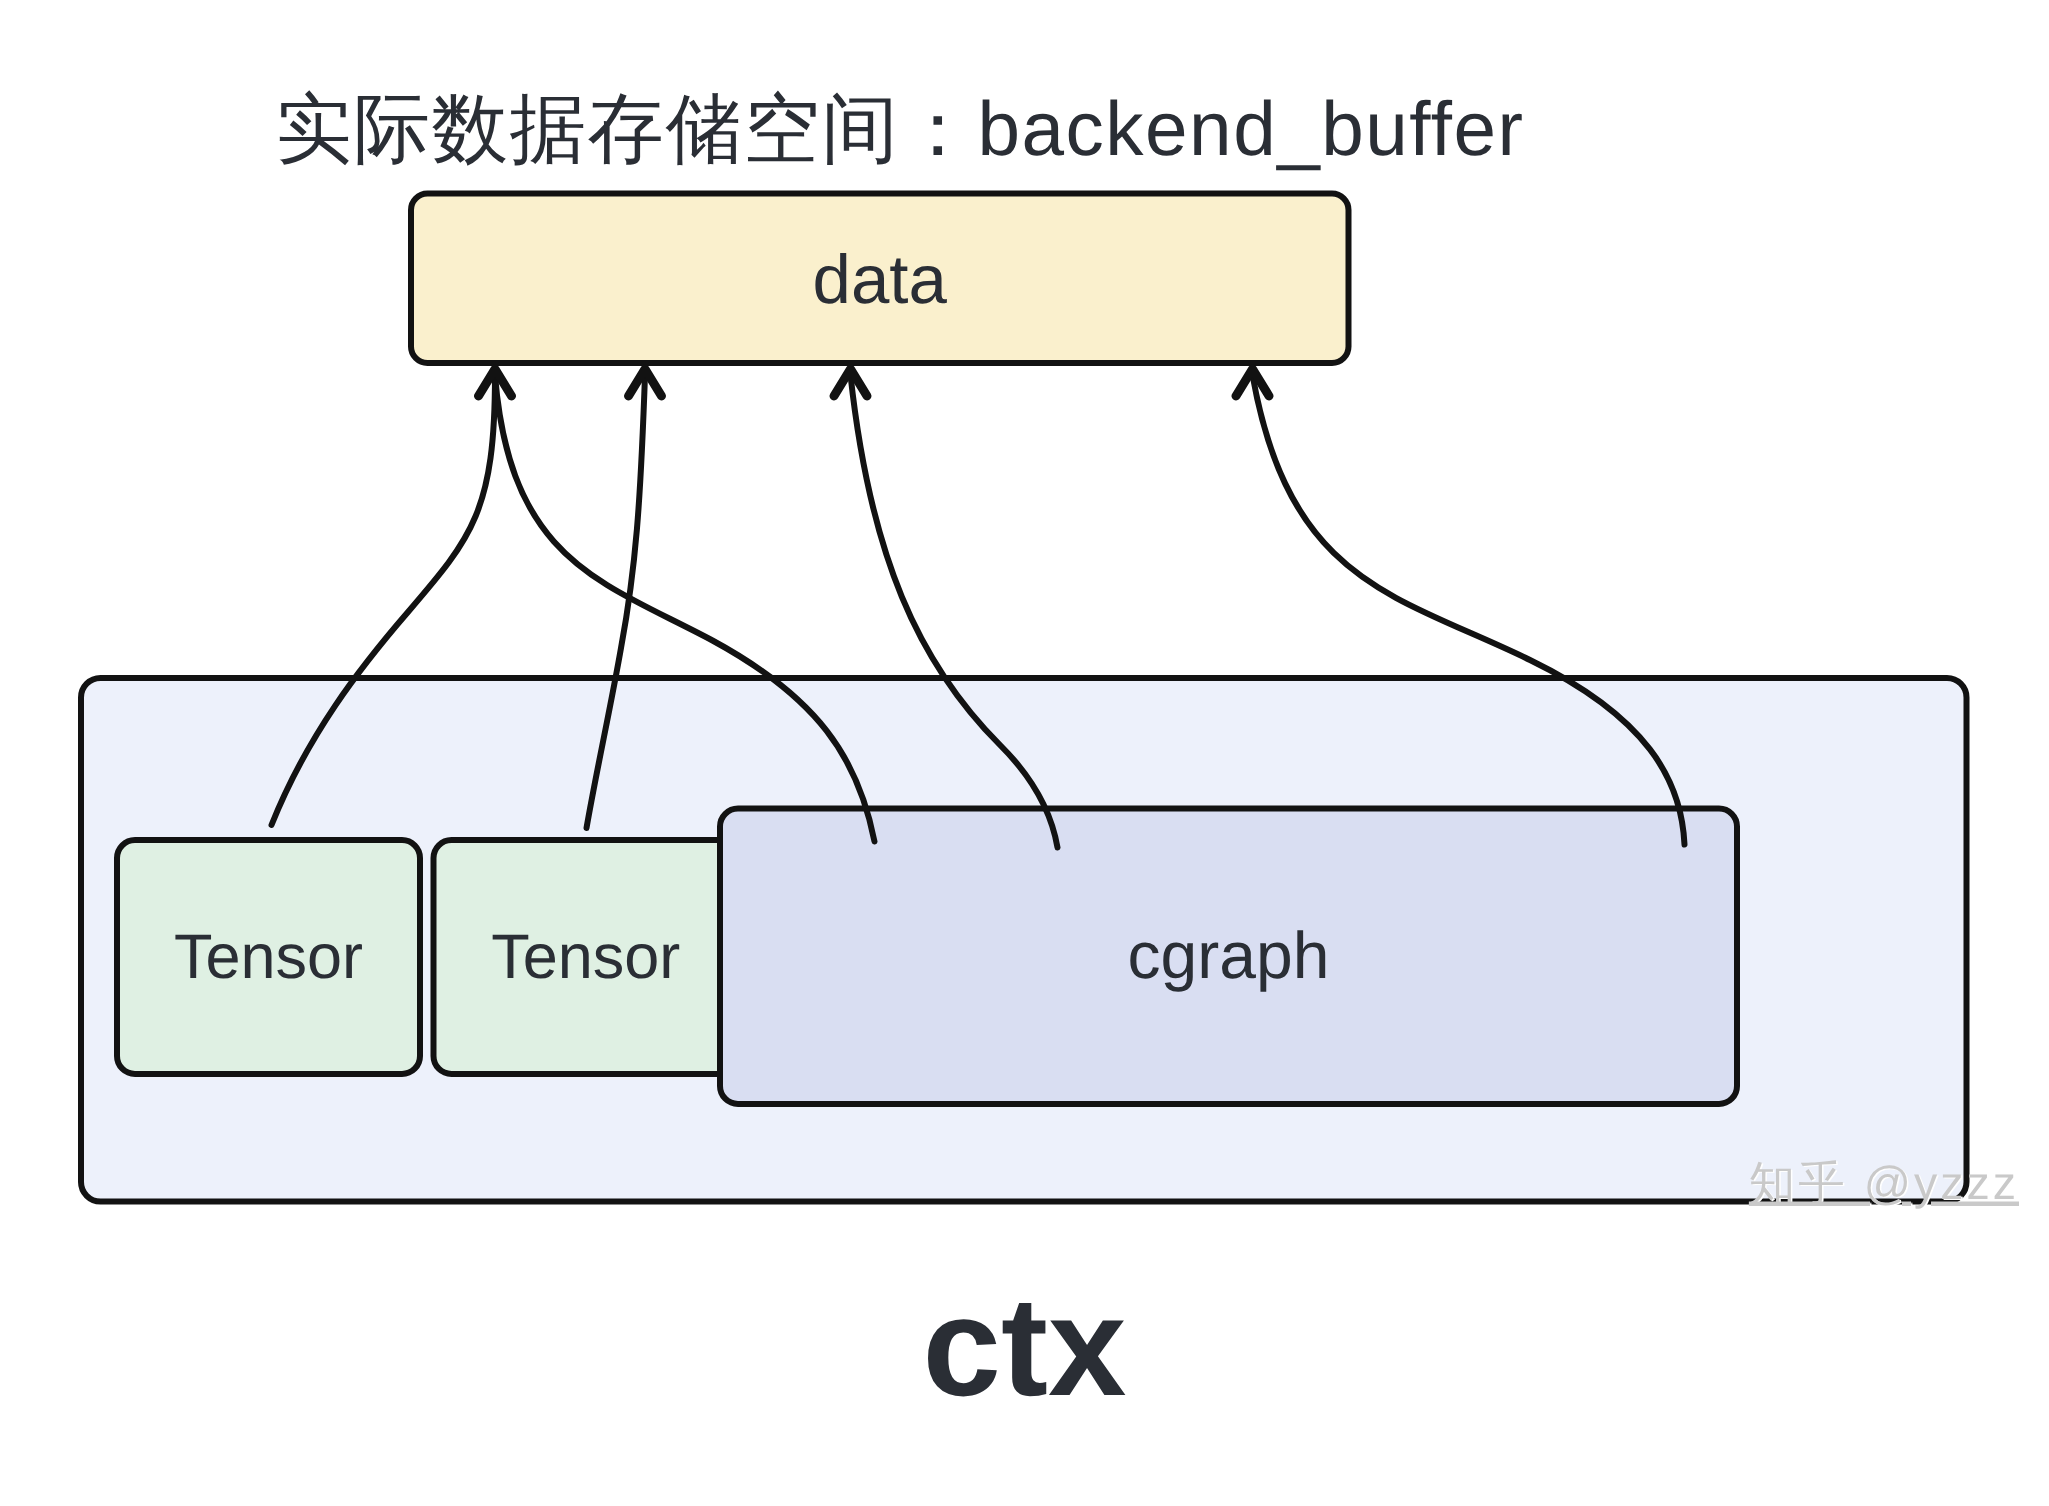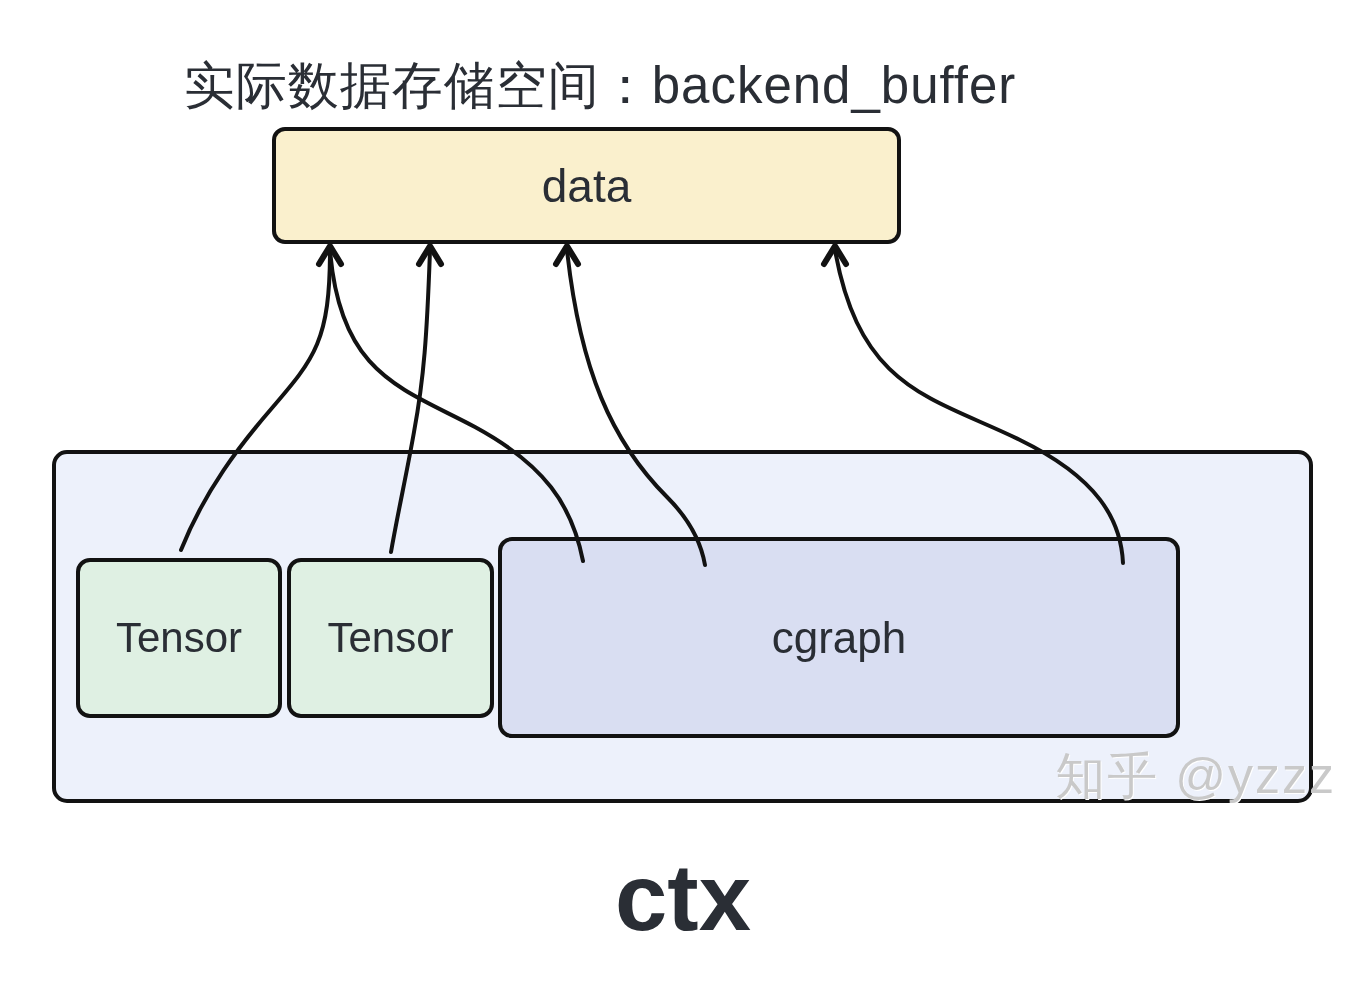--- a/index.html
+++ b/index.html
@@ -48,40 +48,41 @@
     border-radius: 14px;
     font-size: 42px;
   }
   .box-tensor2 {
     left: 287px; top: 558px; width: 207px; height: 160px;
     background: var(--tensor-fill, #dff0e3);
     border-radius: 14px;
     font-size: 42px;
   }
   .box-cgraph {
-    left: 498px; top: 537px; width: 682px; height: 201px;
+    left: 478px; top: 537px; width: 682px; height: 201px;
     background: var(--cgraph-fill, #d9def2);
     border-radius: 14px;
     font-size: 44px;
   }
   .ctx-label {
     position: absolute;
     left: 0; top: 844px; width: 1366px;
     text-align: center;
     font-size: 94px;
     font-weight: 700;
     color: var(--text, #262a31);
   }
   .watermark {
     position: absolute;
-    right: 30px; bottom: 34px;
-    font-size: 50px;
+    right: 20px; bottom: 34px;
+    font-size: 31px;
     color: var(--watermark, #c9c9c9);
     text-shadow: 1px 1px 0 #ffffff;
     letter-spacing: 2px;
+    text-decoration: underline;
   }
   svg.arrows {
     position: absolute;
     left: 0; top: 0;
     width: 1366px; height: 1004px;
     pointer-events: none;
   }
   svg.arrows path {
     fill: none;
     stroke: var(--stroke, #121212);

